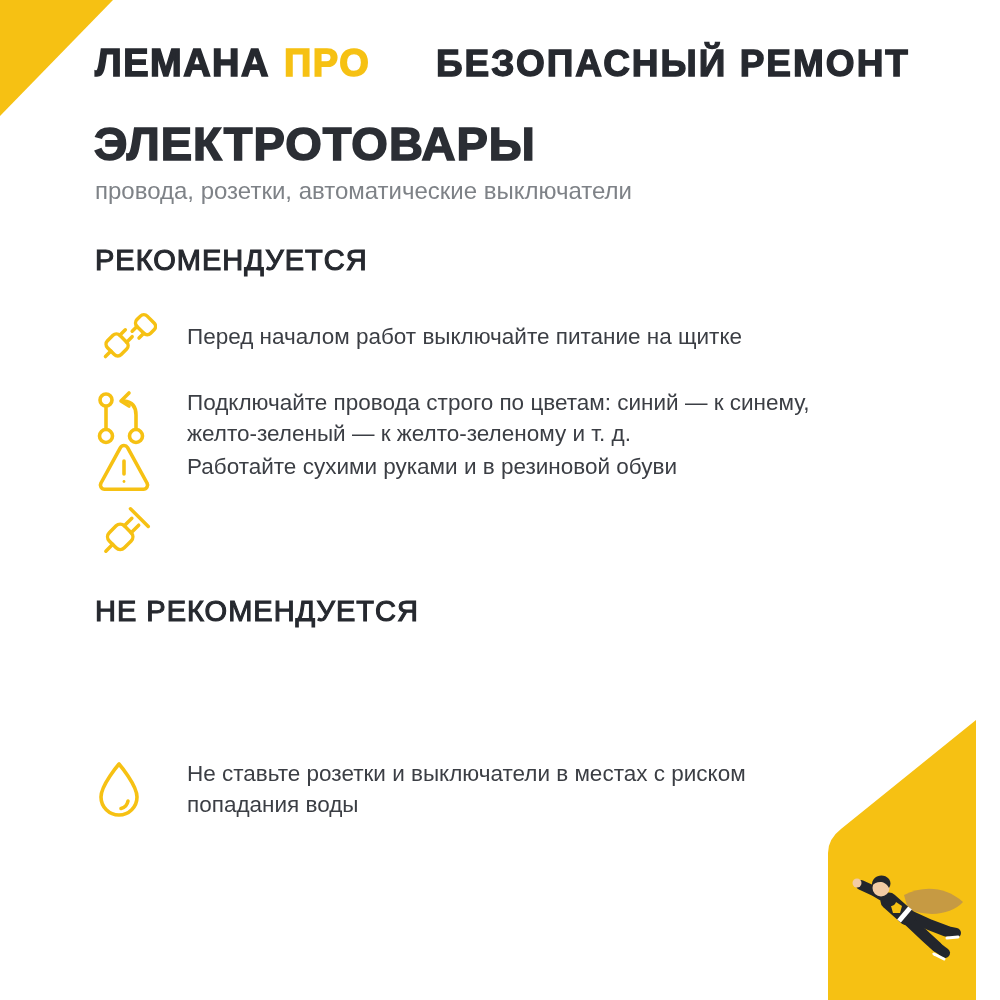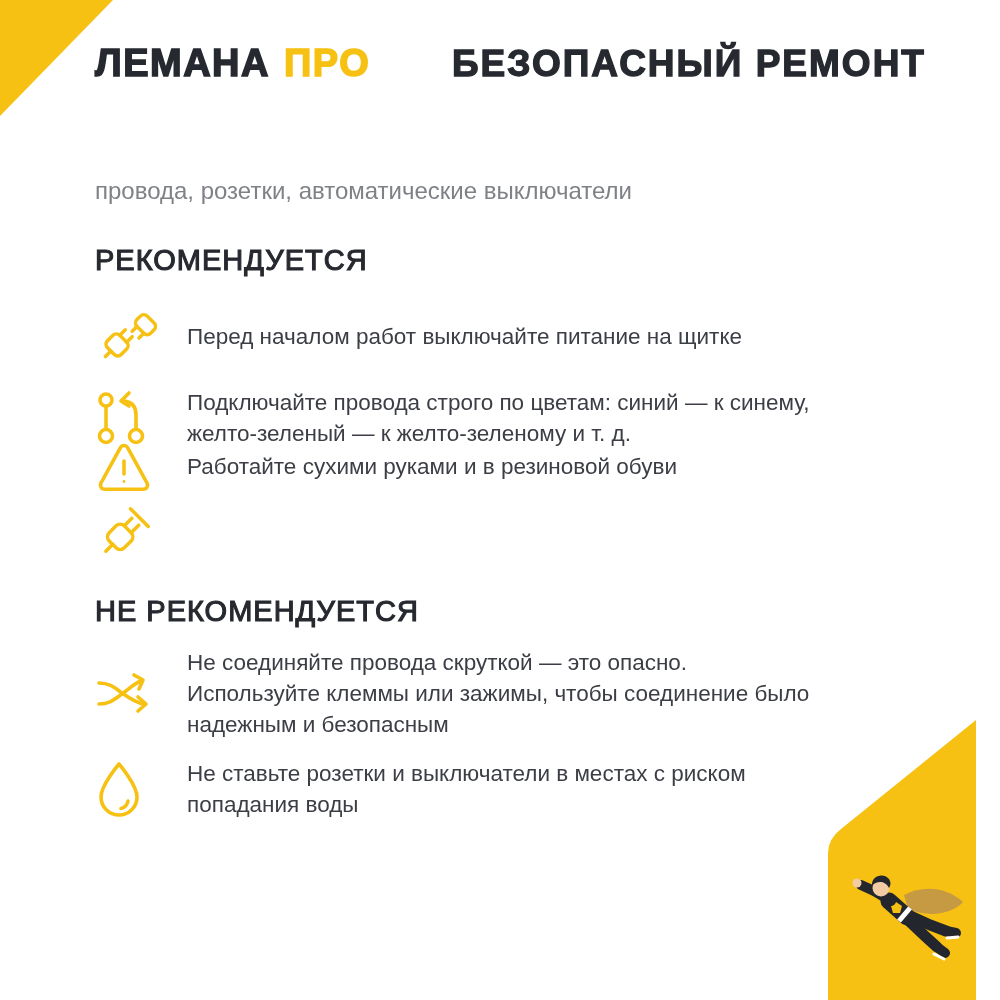--- a/index.html
+++ b/index.html
@@ -18,21 +18,21 @@
   }
   
   .corner-tl{position:absolute;left:0;top:0;width:113px;height:116px;
     background:var(--yellow);clip-path:polygon(0 0,100% 0,0 100%);}
   .corner-br{position:absolute;right:0;bottom:0;width:148px;height:282px;}
   
   .brand{position:absolute;left:95px;top:42px;font-size:38px;font-weight:700;
     letter-spacing:1.5px;display:flex;gap:14px;-webkit-text-stroke:1.5px;}
   .brand .accent{color:var(--yellow);}
   .header-title{position:absolute;left:436px;top:43px;font-size:37px;font-weight:700;
-    letter-spacing:2px;color:var(--dark);-webkit-text-stroke:1.3px;white-space:nowrap;margin-left:16px;}
+    letter-spacing:2px;color:var(--dark);-webkit-text-stroke:1.3px;white-space:nowrap;}
   
   .h1{position:absolute;left:94px;top:116px;font-size:47px;font-weight:700;
     letter-spacing:1px;color:#2B2E34;-webkit-text-stroke:1.6px;}
   .subtitle{position:absolute;left:95px;top:177px;font-size:24px;color:var(--gray);}
   .section-heading{position:absolute;left:95px;font-size:29px;font-weight:400;
     letter-spacing:1px;color:var(--dark);-webkit-text-stroke:1.1px;}
   .section-heading.first{top:244px;}
   .section-heading.second{top:595px;}
   
   .row{position:absolute;left:95px;right:55px;display:flex;align-items:center;}
@@ -53,20 +53,21 @@
 
   <div class="corner-tl"></div>
 
   <div class="brand">
     <span>ЛЕМАНА</span>
     <span class="accent">ПРО</span>
   </div>
 
   <div class="header-title">БЕЗОПАСНЫЙ РЕМОНТ</div>
 
+  <div class="h1">ЭЛЕКТРОТОВАРЫ</div>
   <div class="subtitle">провода, розетки, автоматические выключатели</div>
 
   <div class="section-heading first">РЕКОМЕНДУЕТСЯ</div>
 
   <div class="row r1">
     <div class="icon-cell">
       <svg class="icn" width="62" height="66" viewBox="0 0 64 66">
         <g transform="rotate(45 32 33)">
           <line x1="32" y1="63" x2="32" y2="55"></line>
           <rect x="22" y="37" width="20" height="18" rx="5"></rect>
@@ -116,33 +117,20 @@
           <line x1="26" y1="27" x2="26" y2="16"></line>
           <line x1="36" y1="27" x2="36" y2="16"></line>
           <line x1="18" y1="10" x2="44" y2="10"></line>
         </g>
       </svg>
     </div>
   </div>
 
   <div class="section-heading second">НЕ РЕКОМЕНДУЕТСЯ</div>
 
-  <div class="row r5">
-    <div class="icon-cell">
-      <svg class="icn" width="56" height="46" viewBox="0 0 56 46">
-        <path d="M4 13 C15 13 20 18 27 23 C34 28 41 33 49 34"></path>
-        <polyline points="43,27 51,34 43,41"></polyline>
-        <path d="M4 34 C15 34 20 29 27 24 C33 20 38 14 46 11"></path>
-        <polyline points="39,5 48,10 44,19"></polyline>
-      </svg>
-    </div>
-    <div class="row-text">Не соединяйте провода скруткой — это опасно.
-Используйте клеммы или зажимы, чтобы соединение было
-надежным и безопасным</div>
-  </div>
 
   <div class="row r6">
     <div class="icon-cell">
       <svg class="icn" width="48" height="58" viewBox="0 0 48 58">
         <path d="M24 4 C24 4 6 25 6 37 a18 18 0 0 0 36 0 C42 25 24 4 24 4 Z"></path>
         <path d="M33 41 a9.5 9.5 0 0 1 -7 7.5"></path>
       </svg>
     </div>
     <div class="row-text">Не ставьте розетки и выключатели в местах с риском
 попадания воды</div>

